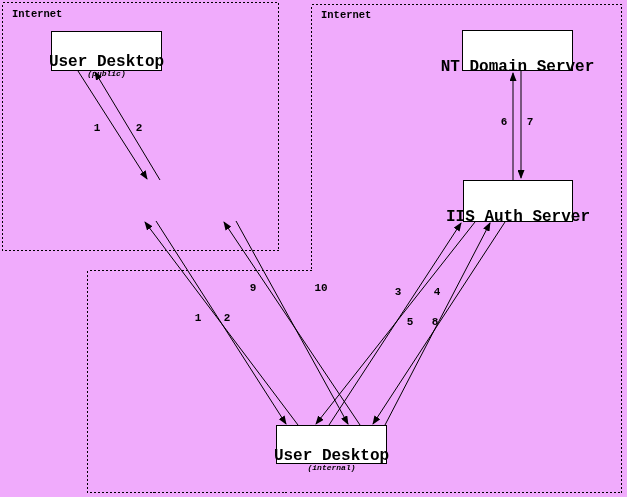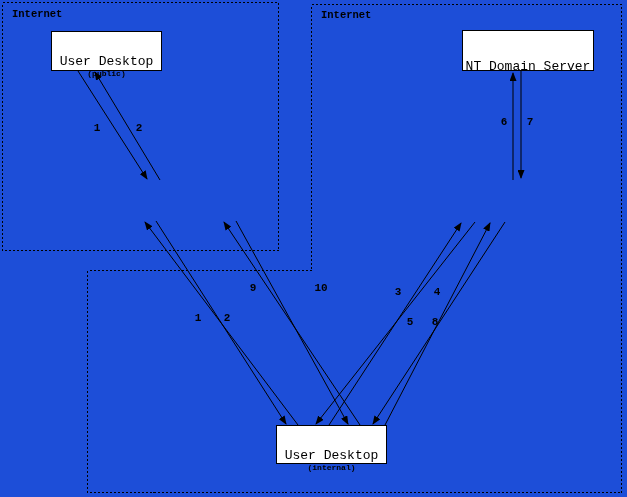--- a/index.html
+++ b/index.html
@@ -1,28 +1,28 @@
 <!DOCTYPE html>
 <html><head>
 <meta charset="utf-8">
 <style>
   html,body{margin:0;padding:0;background:#ffffff;}
   .stage{
-    position:relative;width:627px;height:497px;background:#1d4ed8;
+    position:relative;width:627px;height:497px;background:#f0abfc;
     font-family:"Liberation Mono","DejaVu Sans Mono",monospace;color:#000;
     overflow:hidden;
   }
   svg.layer{position:absolute;left:0;top:0;width:627px;height:497px;}
   .node{
     position:absolute;border:1px solid #000;background:#ffffff;
     display:flex;flex-direction:column;align-items:center;justify-content:center;
     text-align:center;box-sizing:border-box;
   }
-  .node .title{font-size:13px;font-weight:normal;white-space:nowrap;line-height:12px;margin-top:32px;}
-  .node .subtitle{font-size:8px;font-weight:bold;white-space:nowrap;line-height:9px;margin-top:1px;}
+  .node .title{font-size:16px;font-weight:bold;white-space:nowrap;line-height:12px;margin-top:32px;}
+  .node .subtitle{font-size:8px;font-weight:bold;white-space:nowrap;line-height:9px;margin-top:1px;font-style:italic;}
   .zone-label{position:absolute;font-size:10.5px;font-weight:bold;white-space:nowrap;line-height:11px;}
   .num{
     position:absolute;font-size:11px;font-weight:bold;line-height:11px;
     transform:translate(-50%,-50%);white-space:nowrap;
   }
 </style>
 </head>
 <body>
 
 <div class="stage">
@@ -58,24 +58,27 @@
 
   <span class="zone-label" style="left:12px;top:9px;">Internet</span>
   <span class="zone-label" style="left:321px;top:10px;">Internet</span>
 
   <div class="node" style="left:51px;top:31px;width:111px;height:40px;">
     <span class="title">User Desktop</span>
     <span class="subtitle">(public)</span>
   </div>
 
 
-  <div class="node" style="left:462px;top:30px;width:132px;height:41px;">
+  <div class="node" style="left:462px;top:30px;width:111px;height:41px;">
     <span class="title">NT Domain Server</span>
   </div>
 
+  <div class="node" style="left:463px;top:180px;width:110px;height:42px;">
+    <span class="title">IIS Auth Server</span>
+  </div>
 
   <div class="node" style="left:276px;top:425px;width:111px;height:39px;">
     <span class="title">User Desktop</span>
     <span class="subtitle">(internal)</span>
   </div>
 
   <span class="num" style="left:97px;top:128px;">1</span>
   <span class="num" style="left:139px;top:128px;">2</span>
   <span class="num" style="left:198px;top:318px;">1</span>
   <span class="num" style="left:227px;top:318px;">2</span>

